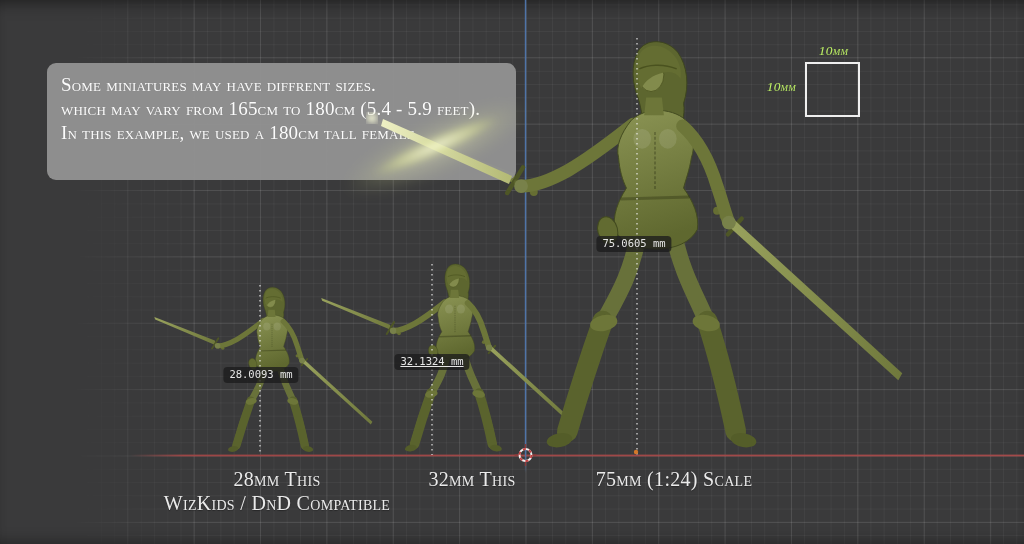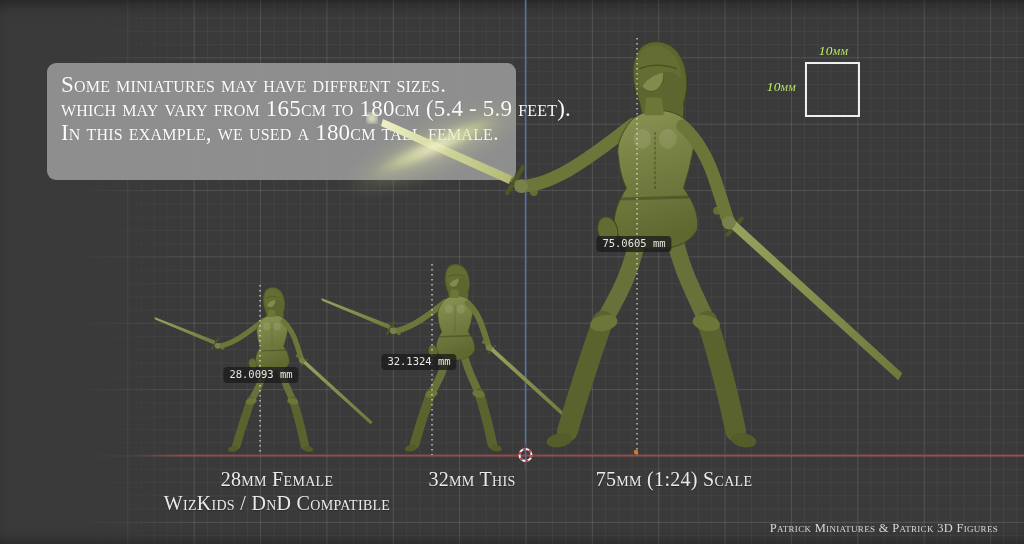--- a/index.html
+++ b/index.html
@@ -28,21 +28,21 @@
   }
   svg.scene{position:absolute; inset:0; z-index:10;}
   svg.flare{position:absolute; inset:0; z-index:30; pointer-events:none;}
 
   
   .info-box{
     position:absolute; left:47px; top:63px; width:469px; height:117px;
     background:rgba(146,146,146,0.96); border-radius:9px;
     box-sizing:border-box; padding:10px 0 4px 14px;
     z-index:20; color:#fcfcfc;
-    font-size:23px; line-height:23.8px; letter-spacing:0.2px;
+    font-size:19px; line-height:23.8px; letter-spacing:0.2px;
     font-variant:small-caps; white-space:nowrap;
     text-shadow:0 0 1px rgba(0,0,0,0.15);
   }
   
   .chip{
     position:absolute; z-index:40; transform:translate(-50%,-50%);
     background:rgba(28,28,28,0.78); color:#e6e6e6; border-radius:4px;
     font-family:"DejaVu Sans Mono", monospace; font-size:10.5px; line-height:13px;
     padding:1px 6px 2px; white-space:nowrap;
   }
@@ -200,27 +200,26 @@
           <feGaussianBlur stdDeviation="7"></feGaussianBlur>
         </filter>
     </defs>
     <ellipse cx="0" cy="0" rx="130" ry="32" transform="translate(436,148) rotate(-24)" fill="url(#flareRad)" opacity="0.38" filter="url(#blur8)"></ellipse>
     <path d="M383,119 L512,176 L509,184 L381,126 Z" fill="url(#glowBlade)"></path>
     <ellipse cx="0" cy="0" rx="88" ry="13" transform="translate(436,146) rotate(-24)" fill="url(#flareRad)" filter="url(#blur4)"></ellipse>
     <circle cx="372" cy="118" r="5" fill="#f5f7d8" filter="url(#blur4)"></circle>
   </svg>
 
   <div class="chip" style="left:261px; top:375px;text-align:center;">28.0093 mm</div>
-  <div class="chip" style="left:419px; top:362px;">32.1324 mm</div>
+  <div class="chip" style="left:432px; top:362px;text-decoration:underline;">32.1324 mm</div>
   <div class="chip" style="left:634px; top:244px;">75.0605 mm</div>
 
   <div class="ref-square"></div>
   <div class="ref-label top">10mm</div>
   <div class="ref-label side">10mm</div>
 
-  <div class="scale-label" style="left:277px; top:468px;">28mm Female</div>
+  <div class="scale-label" style="left:277px; top:468px;">28mm This</div>
   <div class="scale-label" style="left:277px; top:492px;">WizKids / DnD Compatible</div>
   <div class="scale-label" style="left:472px; top:468px;">32mm This</div>
   <div class="scale-label" style="left:674px; top:468px;">75mm (1:24) Scale</div>
 
-  <div class="credit">Patrick Miniatures &amp; Patrick 3D Figures</div>
 
 </div>
 
 </body></html>

